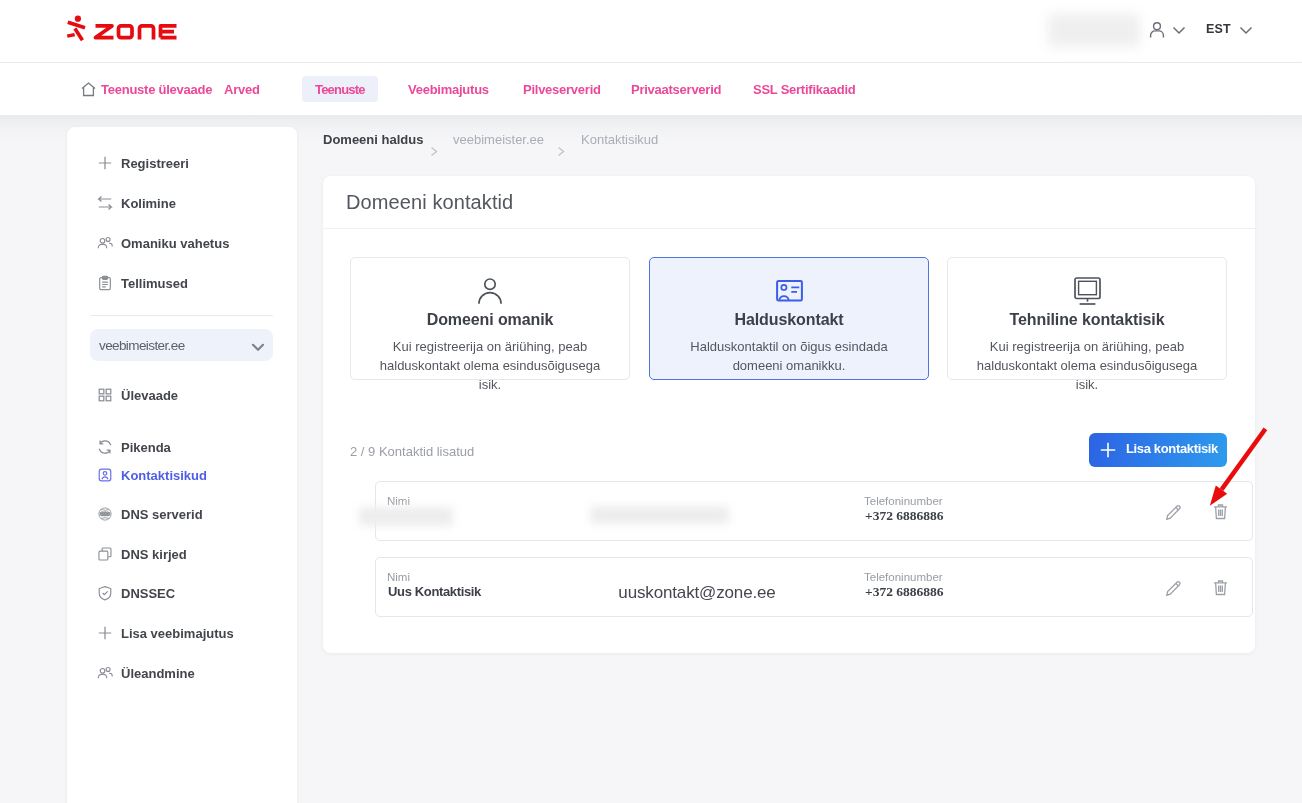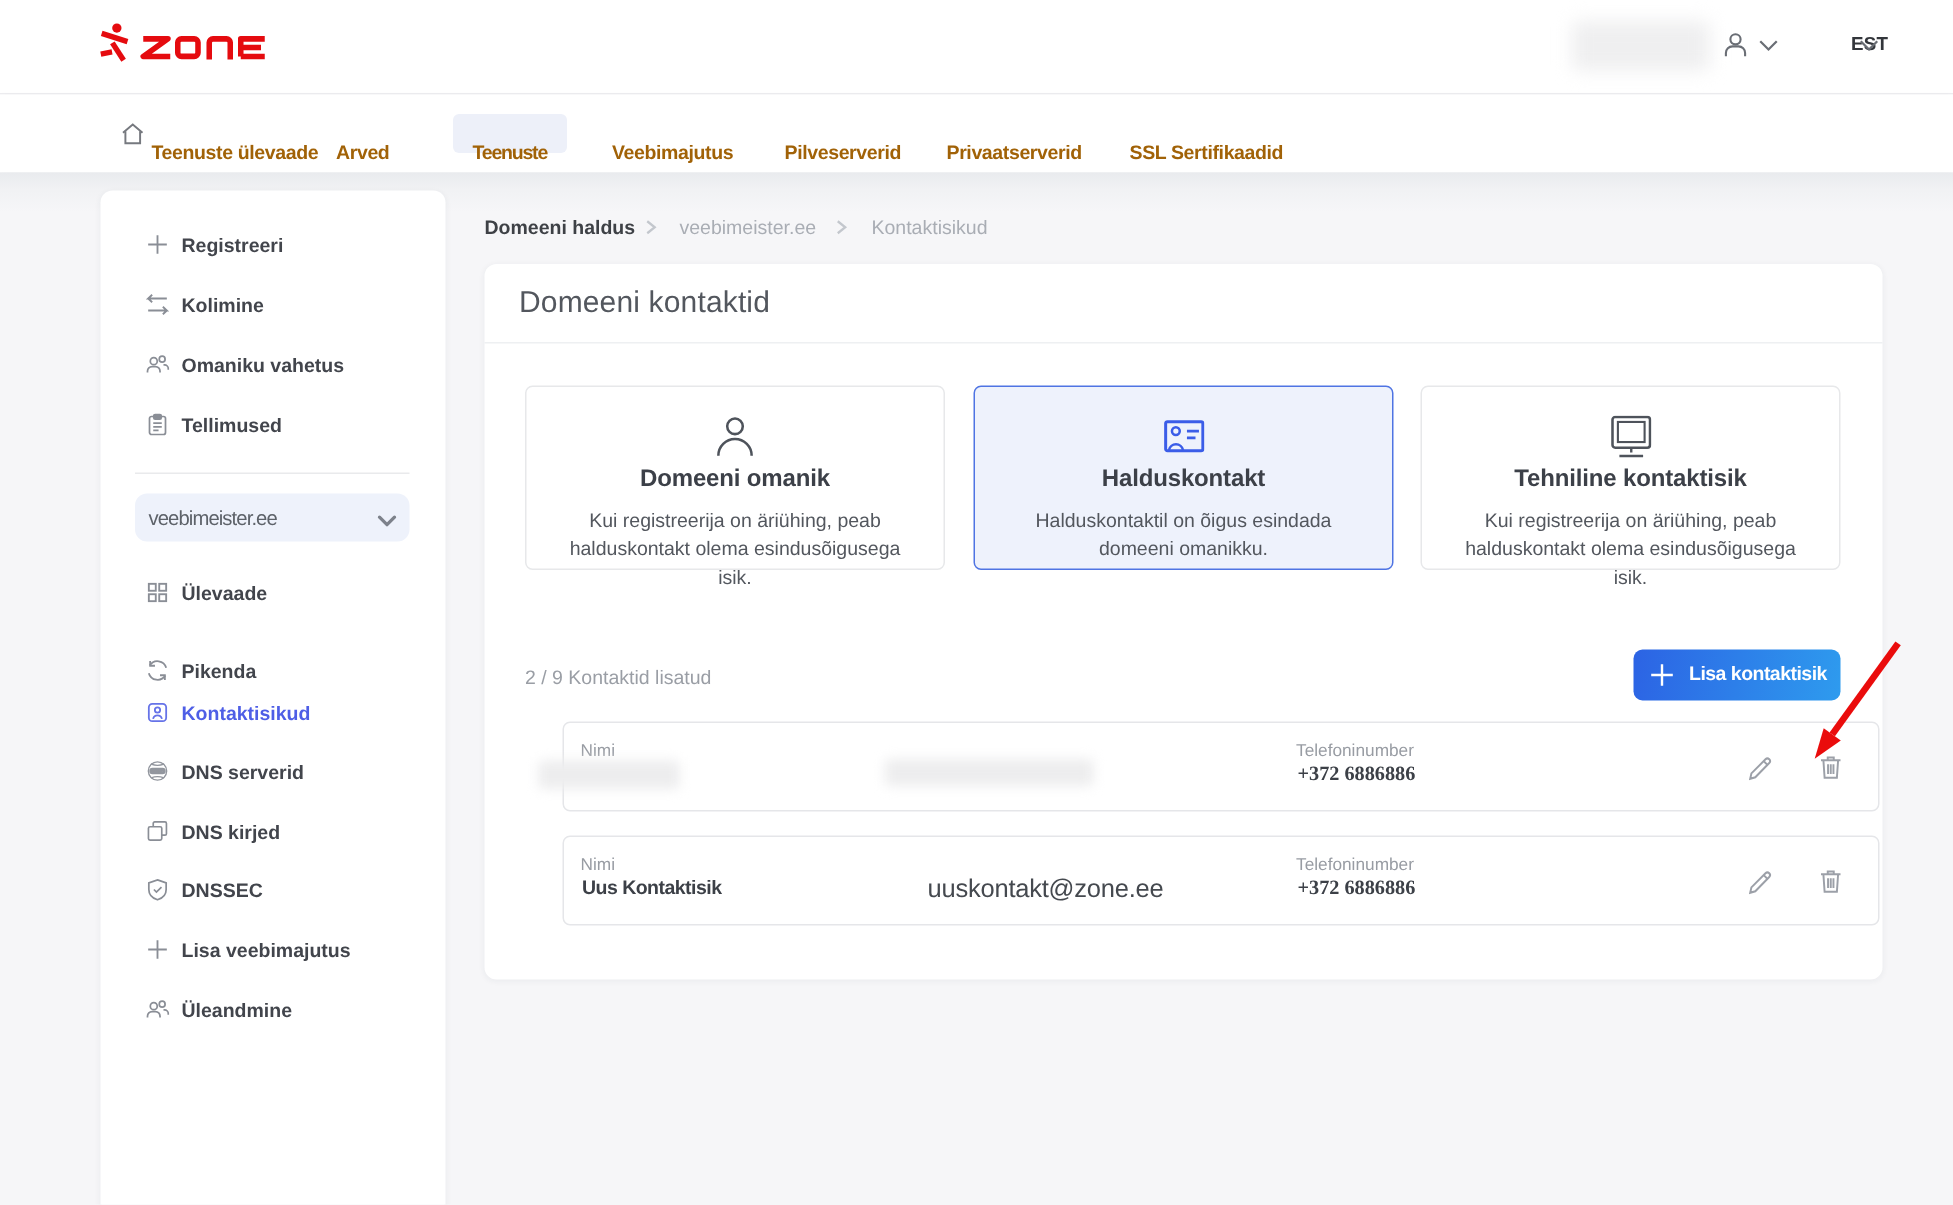--- a/index.html
+++ b/index.html
@@ -6,41 +6,41 @@
 * { margin:0; padding:0; box-sizing:border-box; }
 html,body { width:1302px; height:803px; overflow:hidden; }
 body { font-family:"Liberation Sans", sans-serif; background:#f6f6f8; position:relative; }
 .abs { position:absolute; }
 
 
 .hdr { position:absolute; left:0; top:0; width:1302px; height:63px; background:#fff; border-bottom:1px solid #ededf0; }
 .blurname { position:absolute; left:1048px; top:14px; width:92px; height:33px; background:#efeff0; border-radius:4px; filter:blur(6px); }
 .usr-ic { position:absolute; left:1147px; top:20px; }
 .chev1 { position:absolute; left:1172px; top:26px; }
-.est { position:absolute; left:1206px; top:22px; font-size:12.5px; font-weight:bold; color:#33363b; letter-spacing:0.2px;margin-left:28px; }
+.est { position:absolute; left:1206px; top:22px; font-size:12.5px; font-weight:bold; color:#33363b; letter-spacing:0.2px; }
 .chev2 { position:absolute; left:1239px; top:26px; }
 
 
 .nav { position:absolute; left:0; top:63px; width:1302px; height:52px; background:#fff; box-shadow:0 2px 5px rgba(40,50,70,0.08); }
-.nav-item { position:absolute; top:12px; height:52px; display:flex; align-items:center; font-size:13px; font-weight:bold; color:#a16207; letter-spacing:-0.25px; }
+.nav-item { position:absolute; top:0; height:52px; display:flex; align-items:center; font-size:13px; font-weight:bold; color:#ec4899; letter-spacing:-0.25px; }
 .pill { position:absolute; left:302px; top:13px; width:76px; height:26px; background:#edf0f9; border-radius:4px; }
 
 
 .side { position:absolute; left:67px; top:127px; width:230px; height:700px; background:#fff; border-radius:8px 8px 0 0; box-shadow:0 1px 4px rgba(40,50,70,0.06); }
 .sitem { position:absolute; left:0; width:230px; height:24px; display:flex; align-items:center; }
 .sitem .ic { position:absolute; left:30px; width:16px; height:16px; }
 .sitem .lbl { position:absolute; left:54px; font-size:13px; font-weight:bold; color:#42454c; white-space:nowrap; }
 .sitem.active .lbl { color:#4e5ee6; }
 .sdiv { position:absolute; left:23px; top:188px; width:183px; height:1px; background:#e9eaec; }
 .ssel { position:absolute; left:23px; top:202px; width:183px; height:32px; background:#eef2fb; border-radius:8px; }
 .ssel .txt { position:absolute; left:9px; top:9px; font-size:13.5px; color:#5d6269; letter-spacing:-0.6px; }
 .ssel svg { position:absolute; right:8px; top:12px; }
 
 
-.crumb { position:absolute; top:144px; font-size:13px; white-space:nowrap; }
+.crumb { position:absolute; top:132px; font-size:13px; white-space:nowrap; }
 .crumb.b { font-weight:bold; color:#3e4146; }
 .crumb.g { color:#a9adb4; }
 .card { position:absolute; left:323px; top:176px; width:932px; height:477px; background:#fff; border-radius:8px; box-shadow:0 1px 4px rgba(40,50,70,0.06); }
 .card h1 { position:absolute; left:23px; top:15px; font-size:20px; font-weight:normal; color:#53575e; letter-spacing:0.1px; }
 .card .tdiv { position:absolute; left:0; top:52px; width:932px; height:1px; background:#eef0f2; }
 
 .opt { position:absolute; top:81px; width:280px; height:123px; border:1px solid #e7e8ea; border-radius:5px; background:#fff; text-align:center; }
 .opt.sel { border:1.5px solid #4f74e3; background:#eef2fc; }
 .opt .oic { position:absolute; left:0; width:100%; text-align:center; }
 .opt .ot { position:absolute; top:53px; width:100%; font-size:16px; font-weight:bold; color:#3c4048; letter-spacing:-0.1px; }

